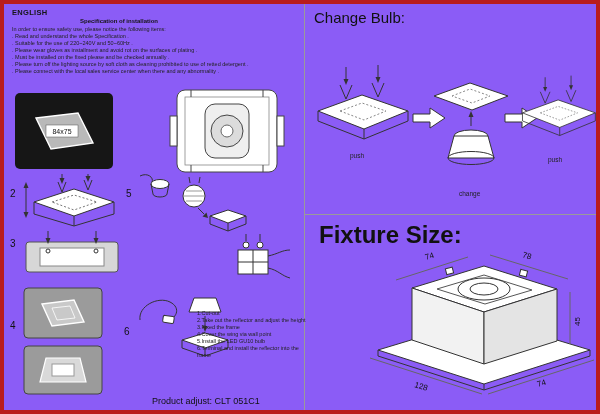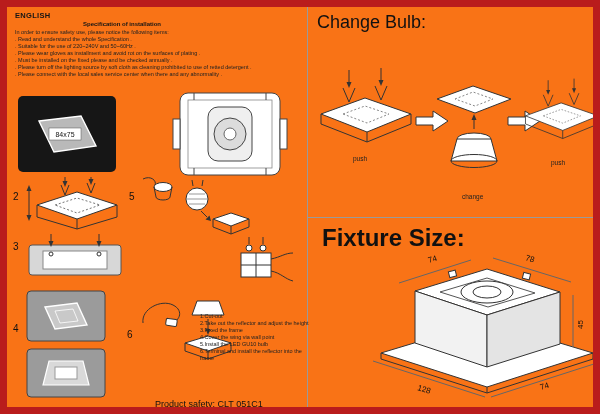--- a/index.html
+++ b/index.html
@@ -1,25 +1,25 @@
 <!DOCTYPE html>
 <html><head>
 <meta charset="utf-8">
 <style>
   html,body{margin:0;padding:0;background:#e9e9e9;font-family:"Liberation Sans",sans-serif;}
-  #page{position:relative;width:600px;height:414px;background:#f97316;border:7px solid #b91c1c;box-sizing:border-box;overflow:hidden;color:#151515;}
+  #page{position:relative;width:600px;height:414px;background:#8b5cf6;border:4px solid #b91c1c;box-sizing:border-box;overflow:hidden;color:#151515;}
   .abs{position:absolute;}
   .lang{font-size:7.5px;font-weight:700;letter-spacing:.3px;}
   .spec-title{width:210px;text-align:center;font-size:6px;font-weight:700;}
   .t5{font-size:5.5px;line-height:7px;color:#222;}
   .stepnum{font-size:10px;color:#111;}
   .steps-list{width:110px;}
   .steps-list div{font-size:5.5px;line-height:7px;color:#222;}
   .pcode{font-size:9px;color:#111;}
-  .cb-title{font-size:18px;color:#111;}
+  .cb-title{font-size:15px;color:#111;}
   .fx-title{font-size:24px;font-weight:700;color:#111;}
   .small-label{font-size:6.5px;color:#222;}
   .vdiv{left:300px;top:0;width:1px;height:414px;background:#9a9a9a;}
   .hdiv{left:301px;top:210px;width:299px;height:1px;background:#9a9a9a;}
   svg{display:block;}
 </style>
 </head>
 <body>
 
 <div id="page">
@@ -148,21 +148,21 @@
 
   <div class="abs steps-list" style="left:193px;top:306px">
     <div>1.Cut-out</div>
     <div>2.Take out the reflector and adjust the height</div>
     <div>3.Fixed the frame</div>
     <div>4.Cover the wing via wall point</div>
     <div>5.Install the LED GU10 bulb</div>
     <div>6.Terminal and install the reflector into the frame</div>
   </div>
 
-  <div class="abs pcode" style="left:148px;top:392px">Product safety: CLT 051C1</div>
+  <div class="abs pcode" style="left:148px;top:392px">Product adjust: CLT 051C1</div>
 
   <div class="abs cb-title" style="left:310px;top:5px">Change Bulb:</div>
 
   <svg class="abs" style="left:306px;top:55px" width="105" height="92" viewBox="0 0 105 92">
     <polygon points="8,52 52,36 98,52 54,70" fill="#fff" stroke="#333"></polygon>
     <polygon points="30,52 52,44 76,52 54,61" fill="none" stroke="#888" stroke-dasharray="2,2"></polygon>
     <polyline points="30,26 36,40 42,26" fill="none" stroke="#333"></polyline>
     <polyline points="62,24 68,38 74,24" fill="none" stroke="#333"></polyline>
     <line x1="36" y1="8" x2="36" y2="22" stroke="#333"></line>
     <polygon points="36,26 33.5,20 38.5,20" fill="#333"></polygon>

